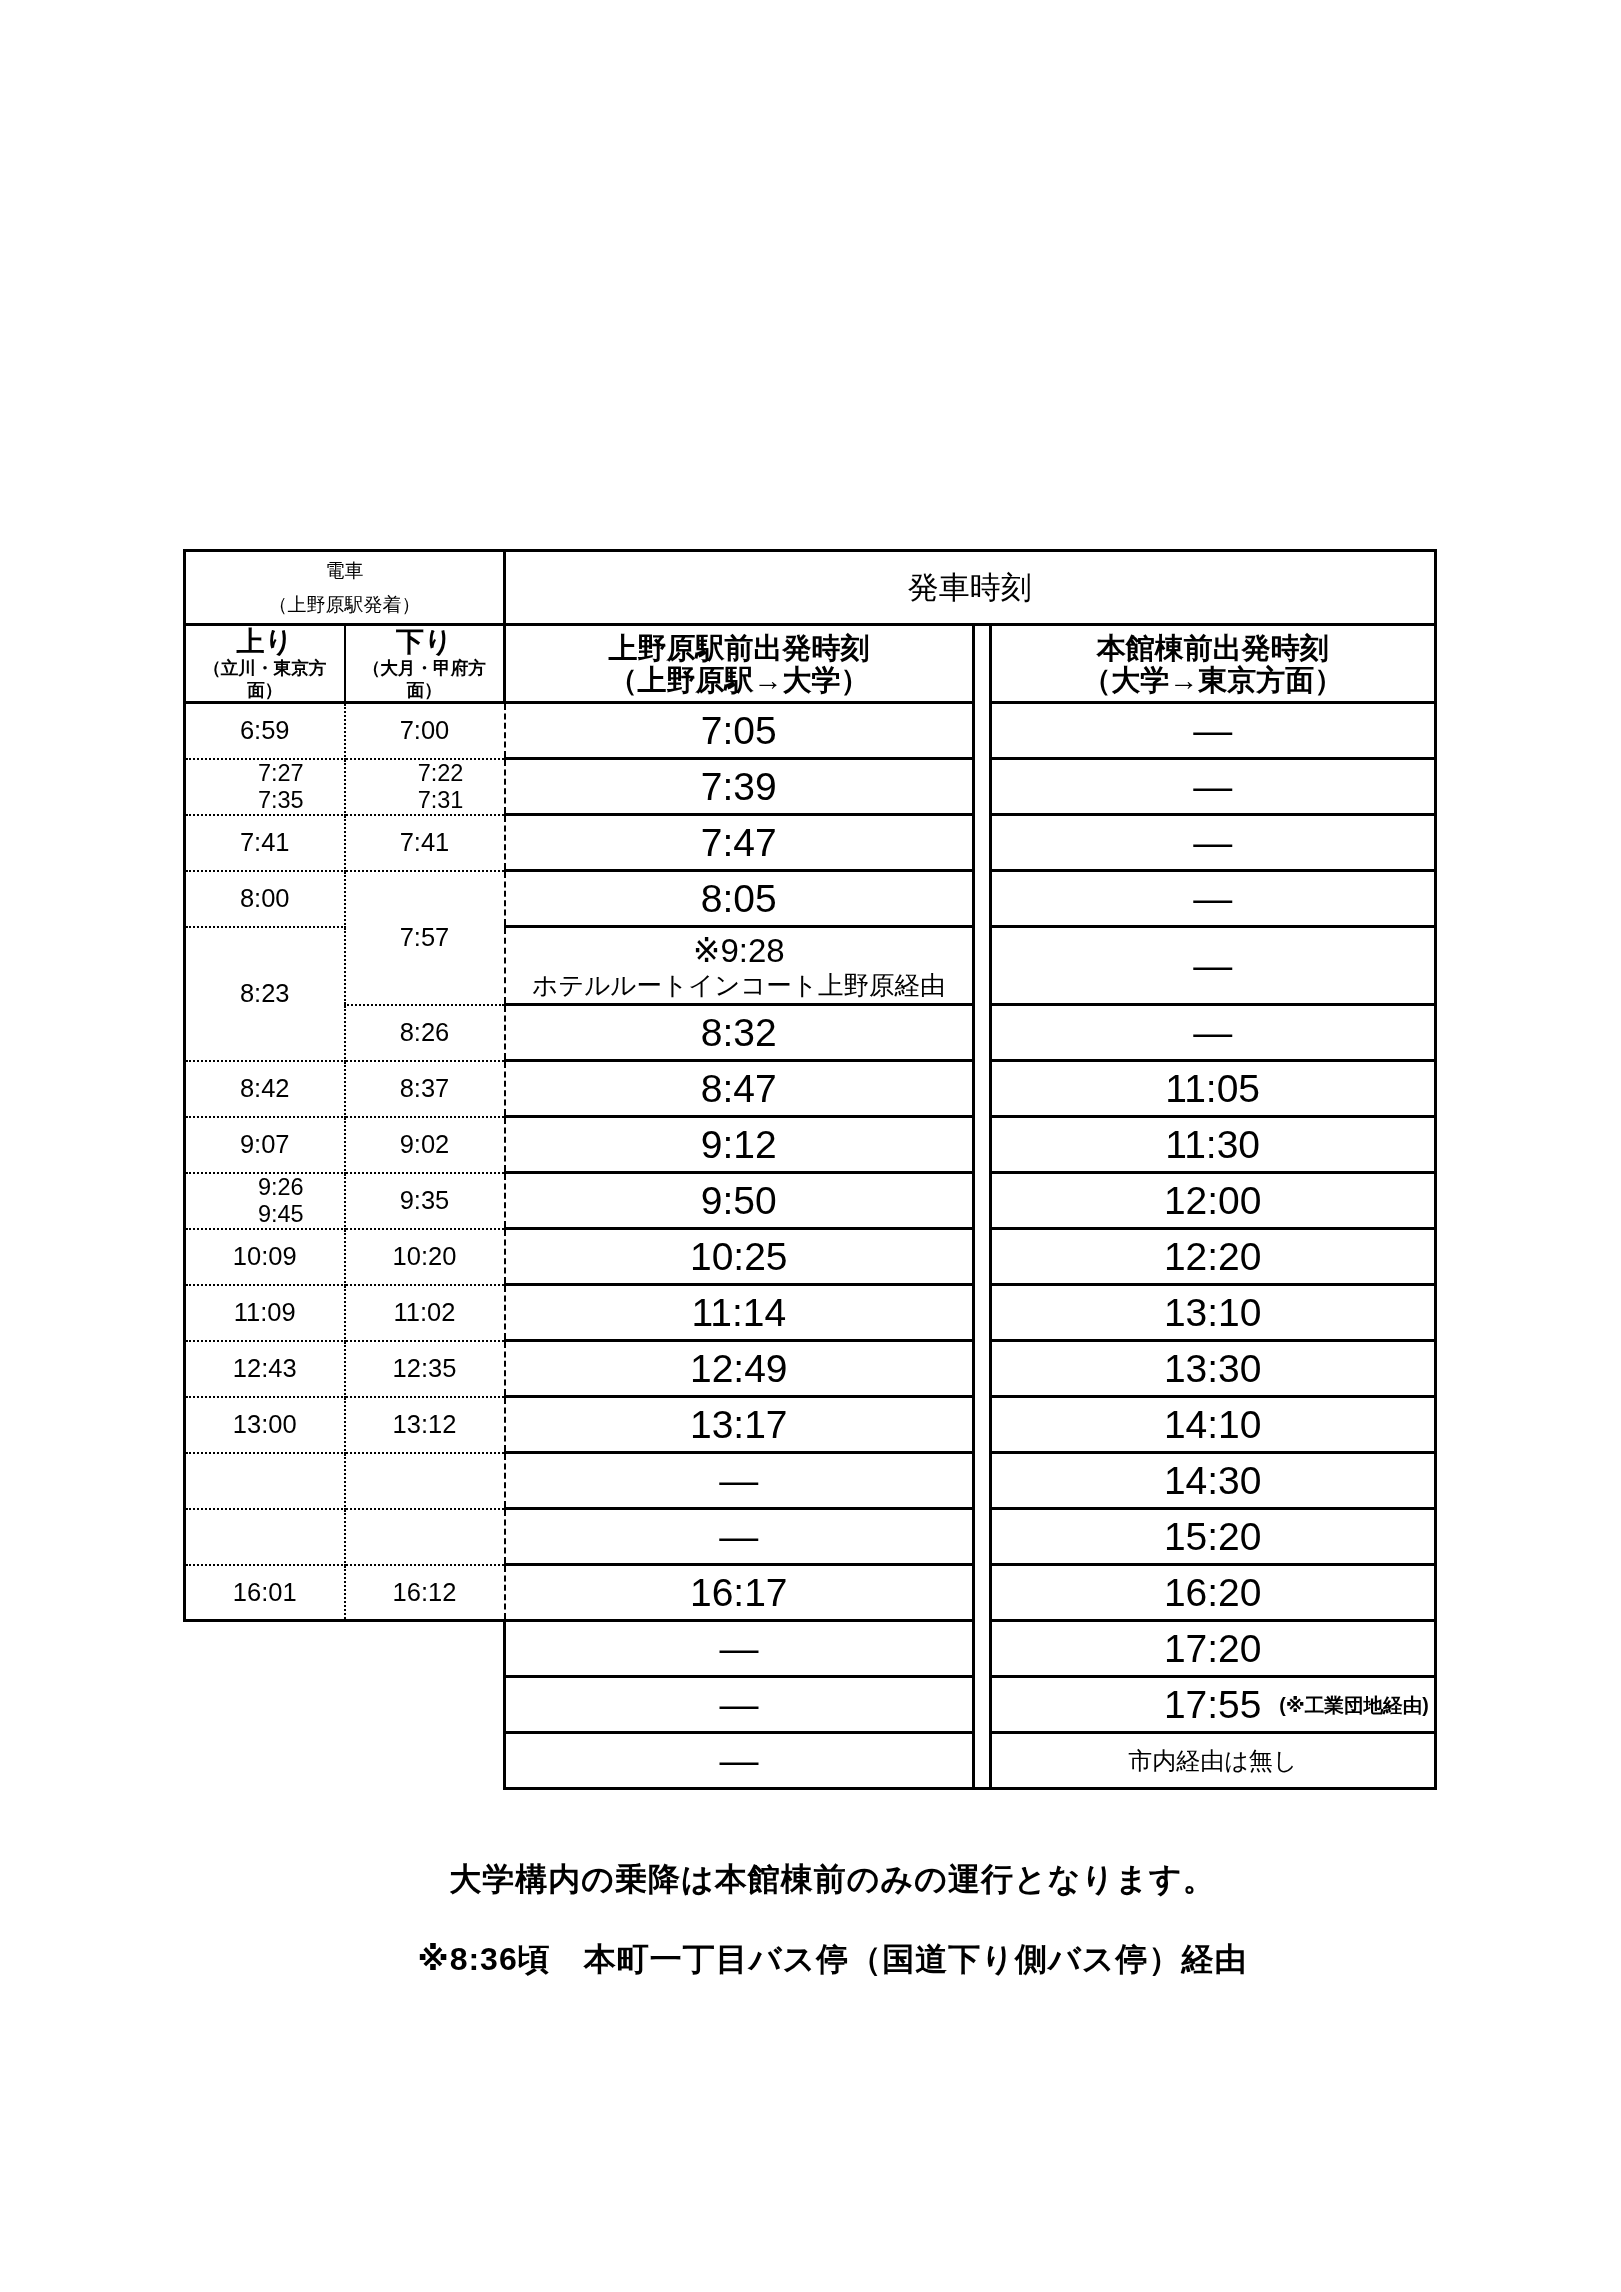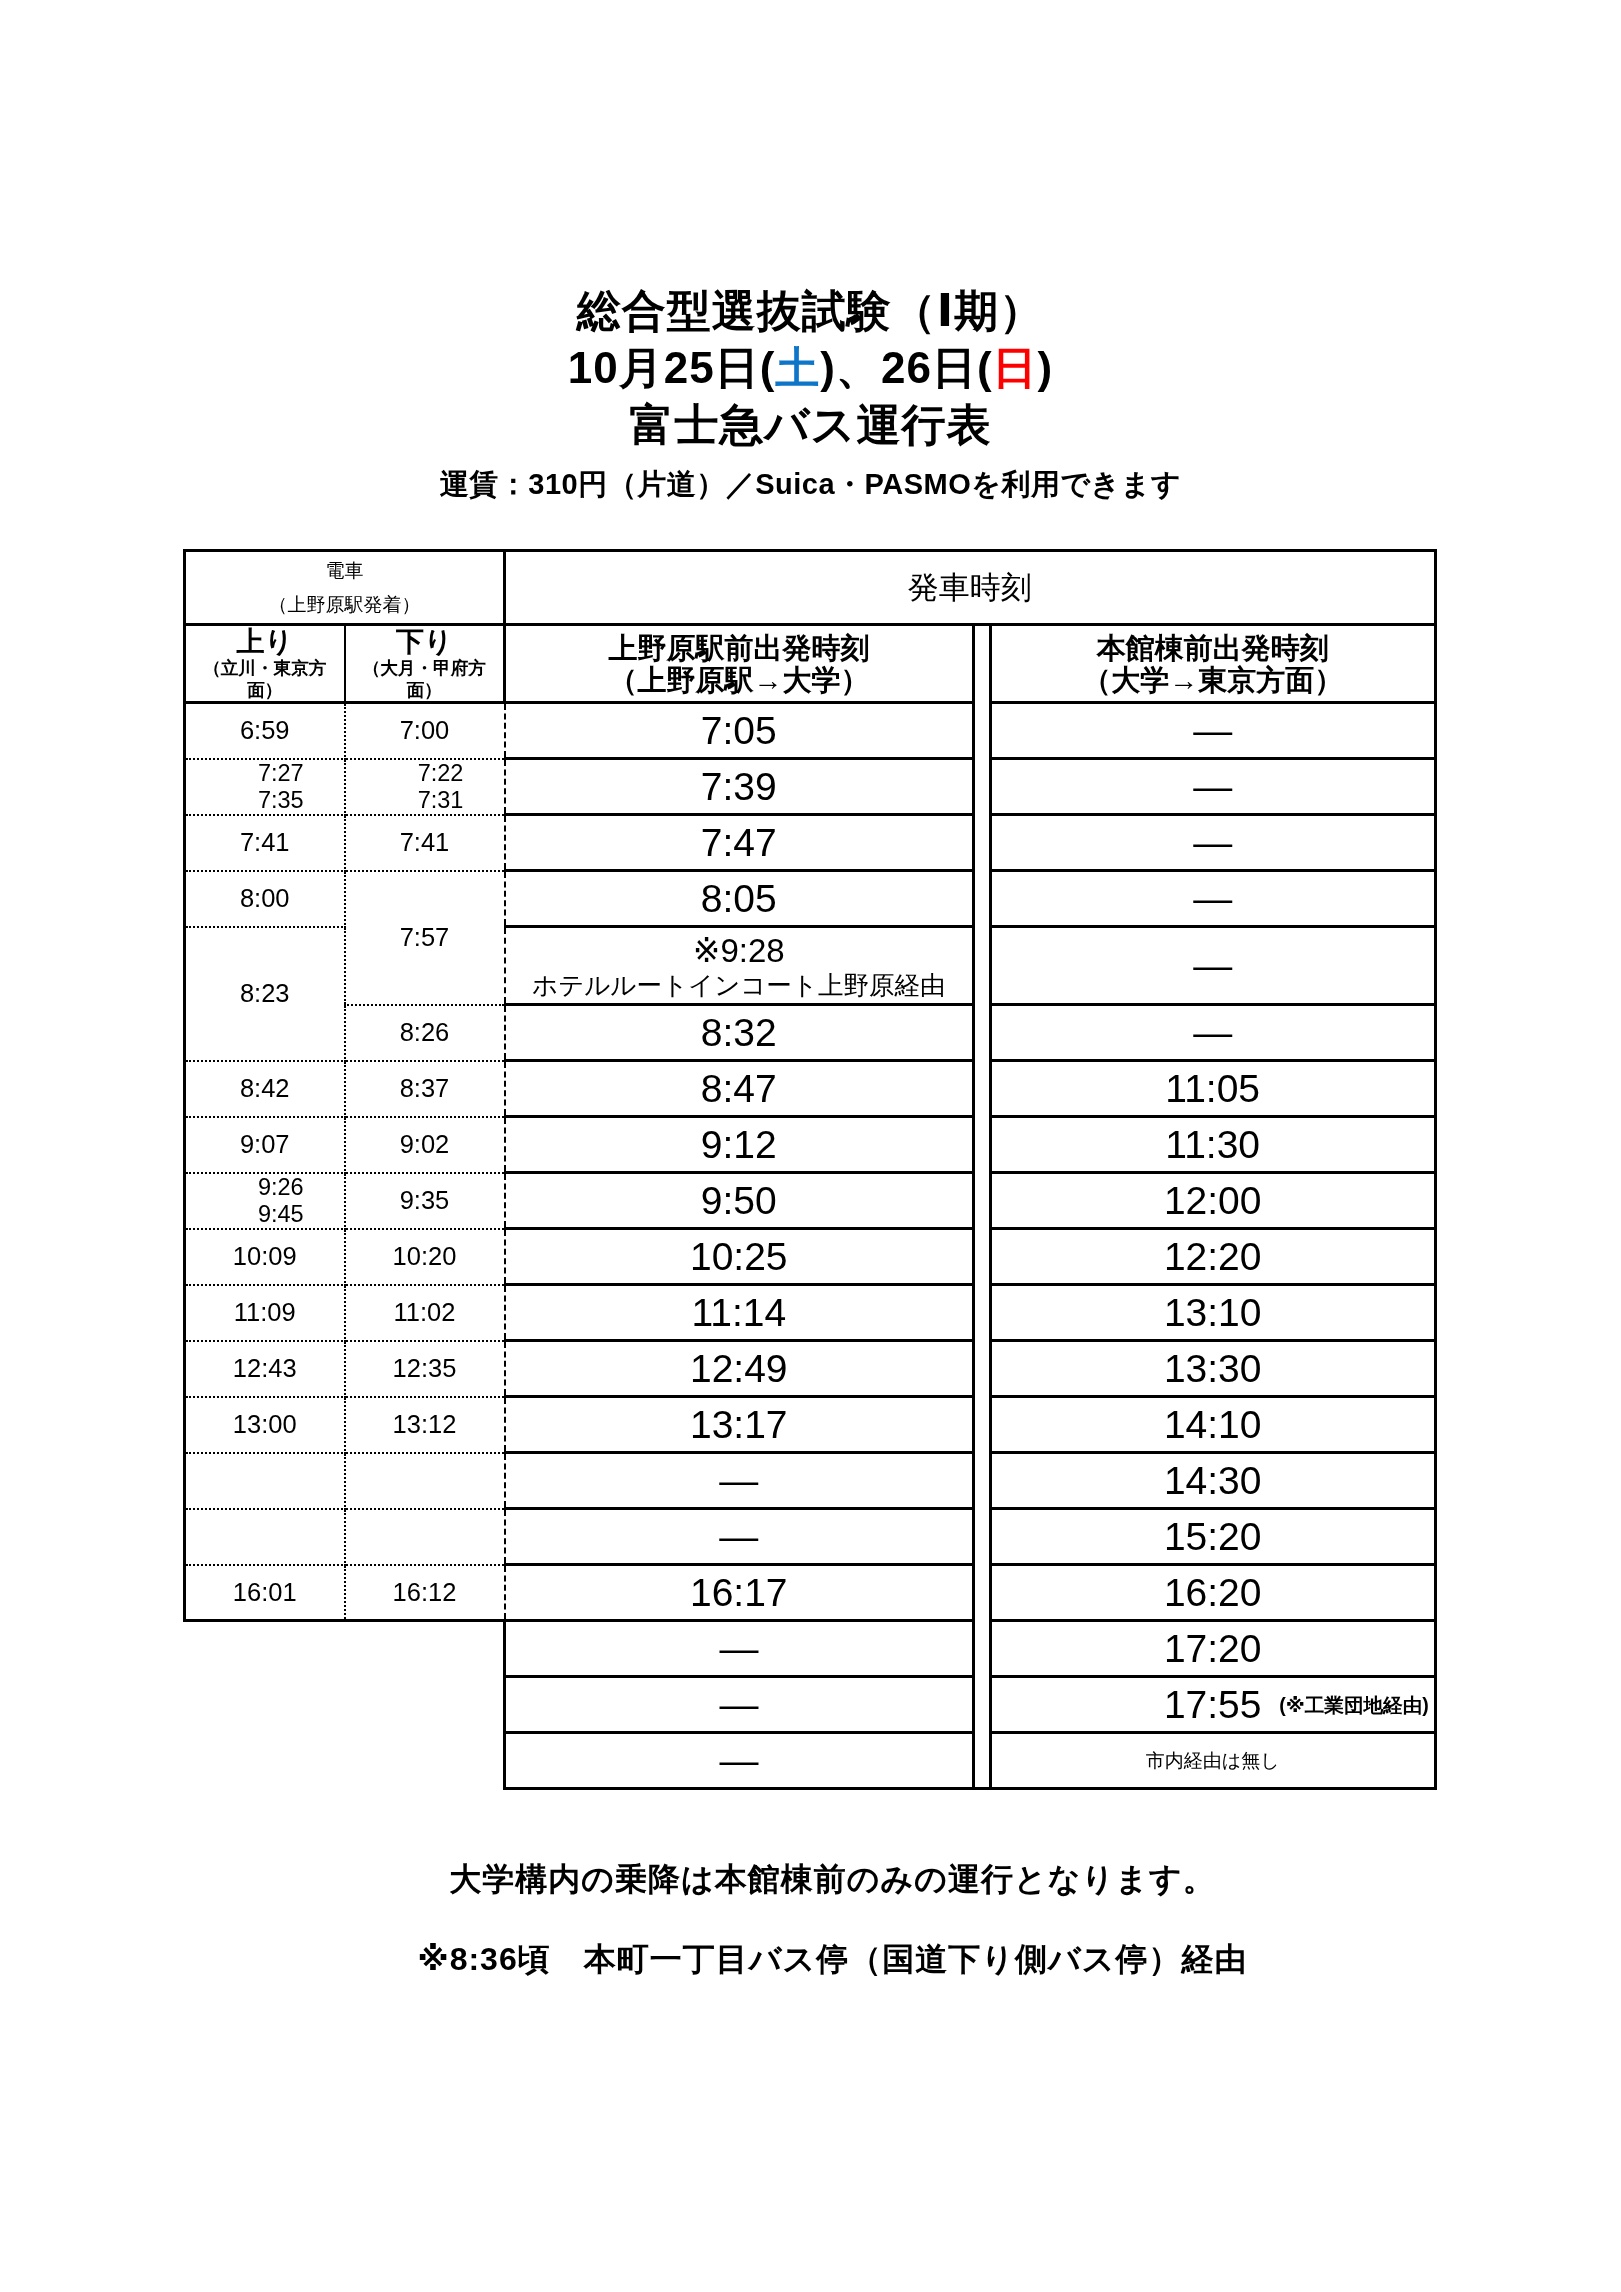--- a/index.html
+++ b/index.html
@@ -96,53 +96,41 @@
     font-size:39px;
     position:relative;
   }
   .stack div { font-size:23.5px; line-height:26.5px;padding-left:32px; }
   .st-big  { font-size:33px; line-height:39px; }
   .st-note { font-size:25.5px; line-height:30px; }
   .campus-note {
     position:absolute; right:4.9px; top:50%; transform:translateY(-50%);
     font-size:19.6px; font-weight:bold; white-space:nowrap;
   }
-  .txt-cell { font-size:19px; font-weight:bold; }
+  .txt-cell { font-size:24px; font-weight:bold; }
   .lastleft { border-bottom:3.9px solid #000 !important; }
   .ghost { border:none; }
   .solidleft { border-left:3.9px solid #000 !important; }
 
   
   .footer-notes {
     position:absolute;
     top:1860px; left:0; width:100%;
     text-align:center;
     font-weight:bold;
     padding-left:44px;
   }
   .footer-note1 { font-size:32px; line-height:39px; letter-spacing:1px; }
   .footer-note2 { font-size:32px; line-height:39px; margin-top:41px; letter-spacing:1px; }
 </style>
 </head>
 <body>
 
 <div class="page">
 
-  <header class="title-block">
-    <div class="title-line">
-      <span>総合型選抜試験（Ⅰ期）</span>
-    </div>
-    <div class="title-line">
-      <span>10月25日(</span><span class="sat">土</span><span>)、26日(</span><span class="sun">日</span><span>)</span>
-    </div>
-    <div class="title-line">
-      <span>富士急バス運行表</span>
-    </div>
-    <div class="fare-note">運賃：310円（片道）／Suica・PASMOを利用できます</div>
-  </header>
 
   <table class="timetable">
     <colgroup>
       <col style="width:160px">
         <col style="width:160px">
         <col style="width:469px">
         <col style="width:16.7px">
         <col style="width:445px">
     </colgroup>
 

